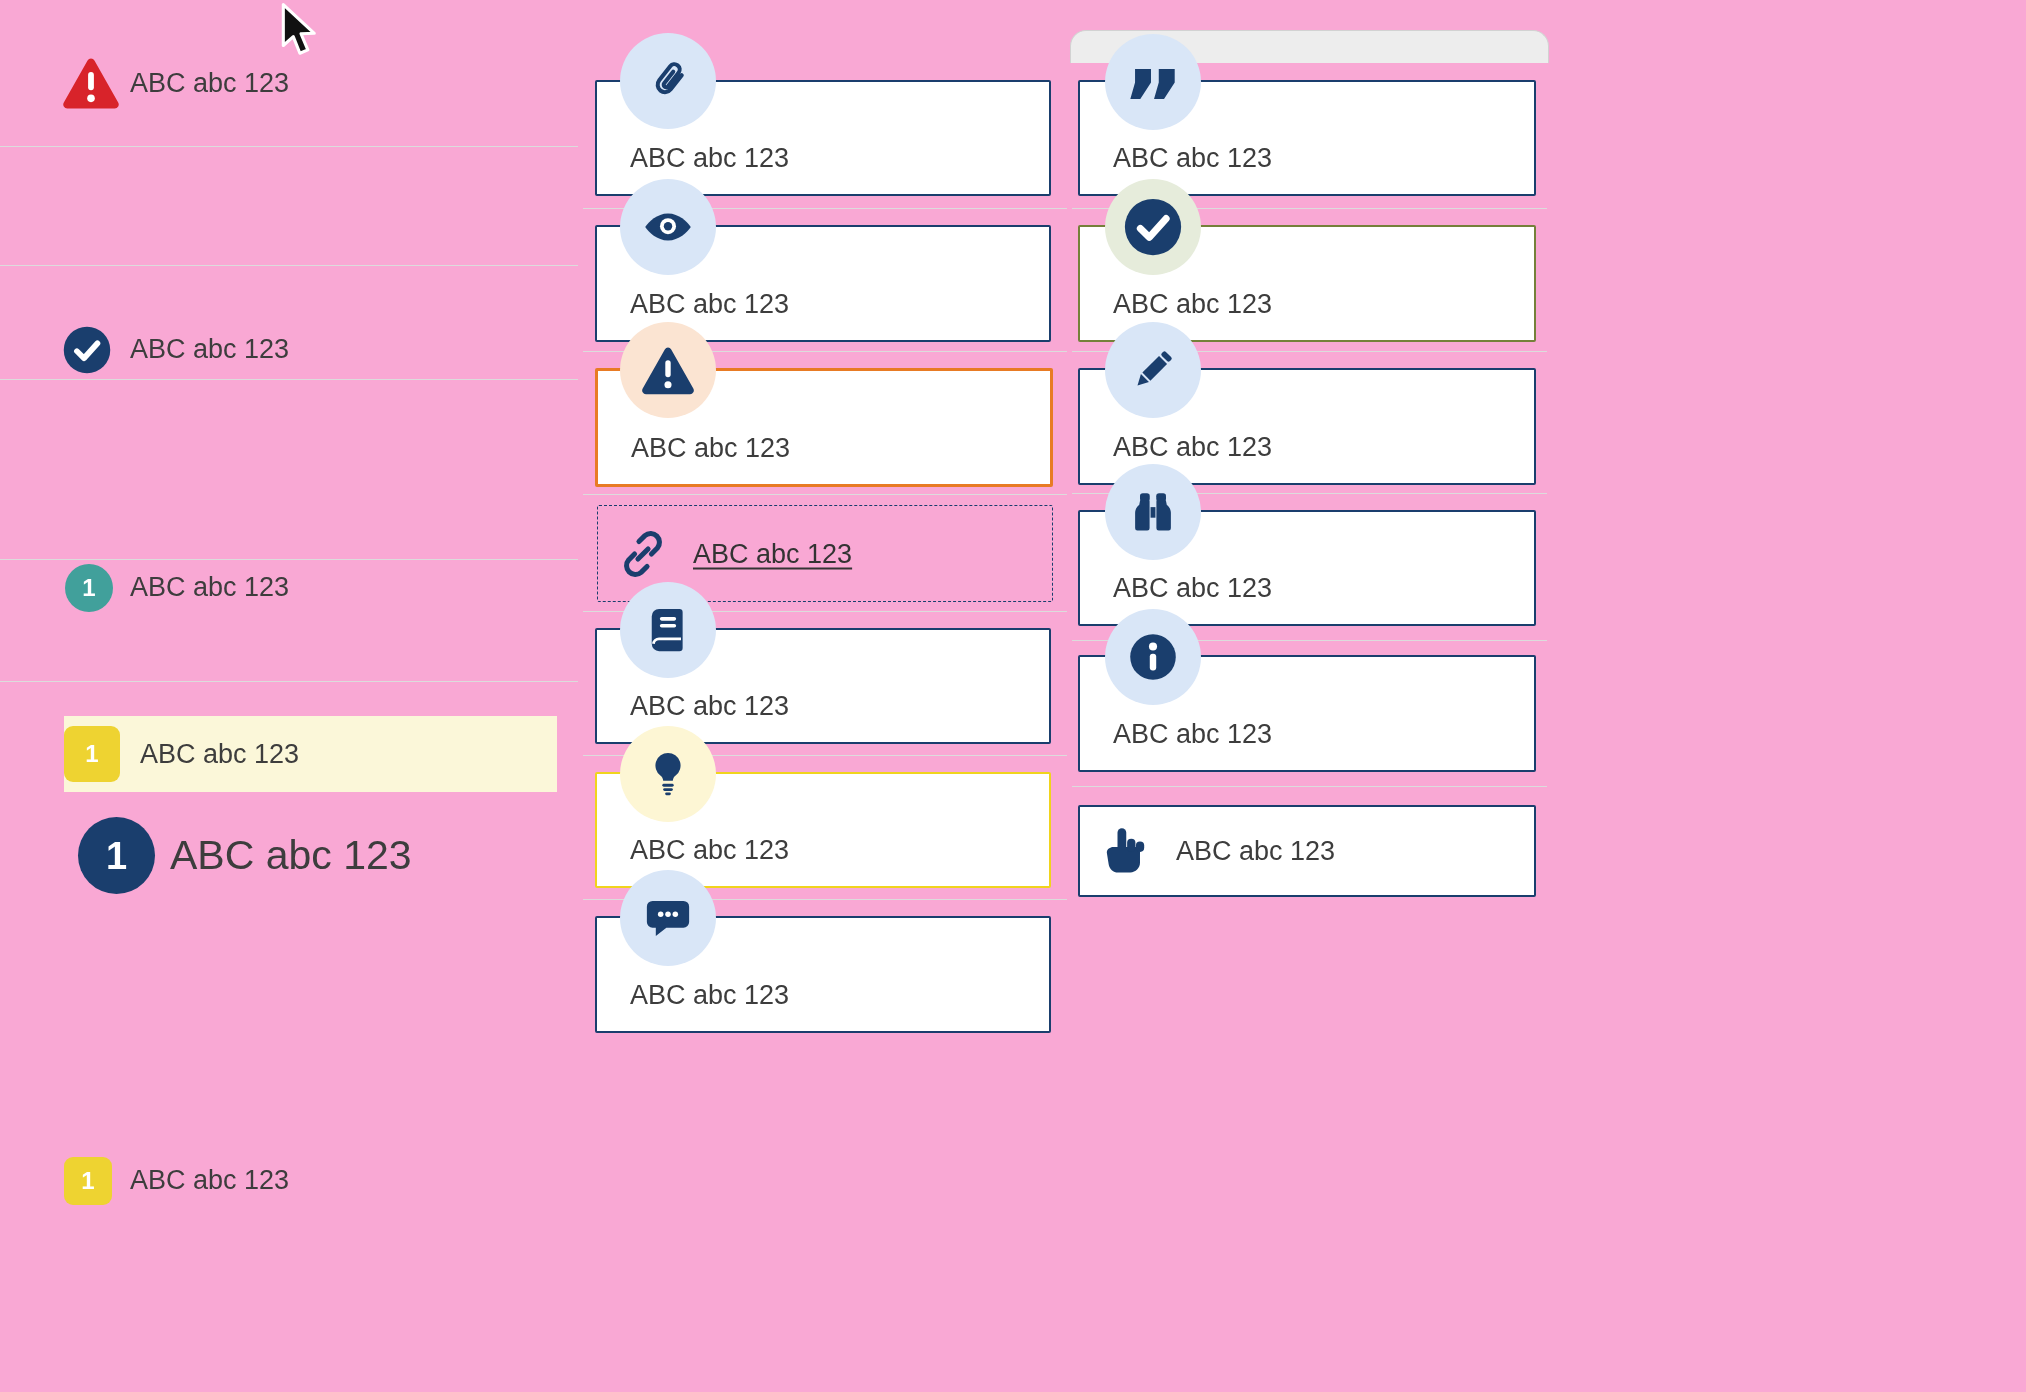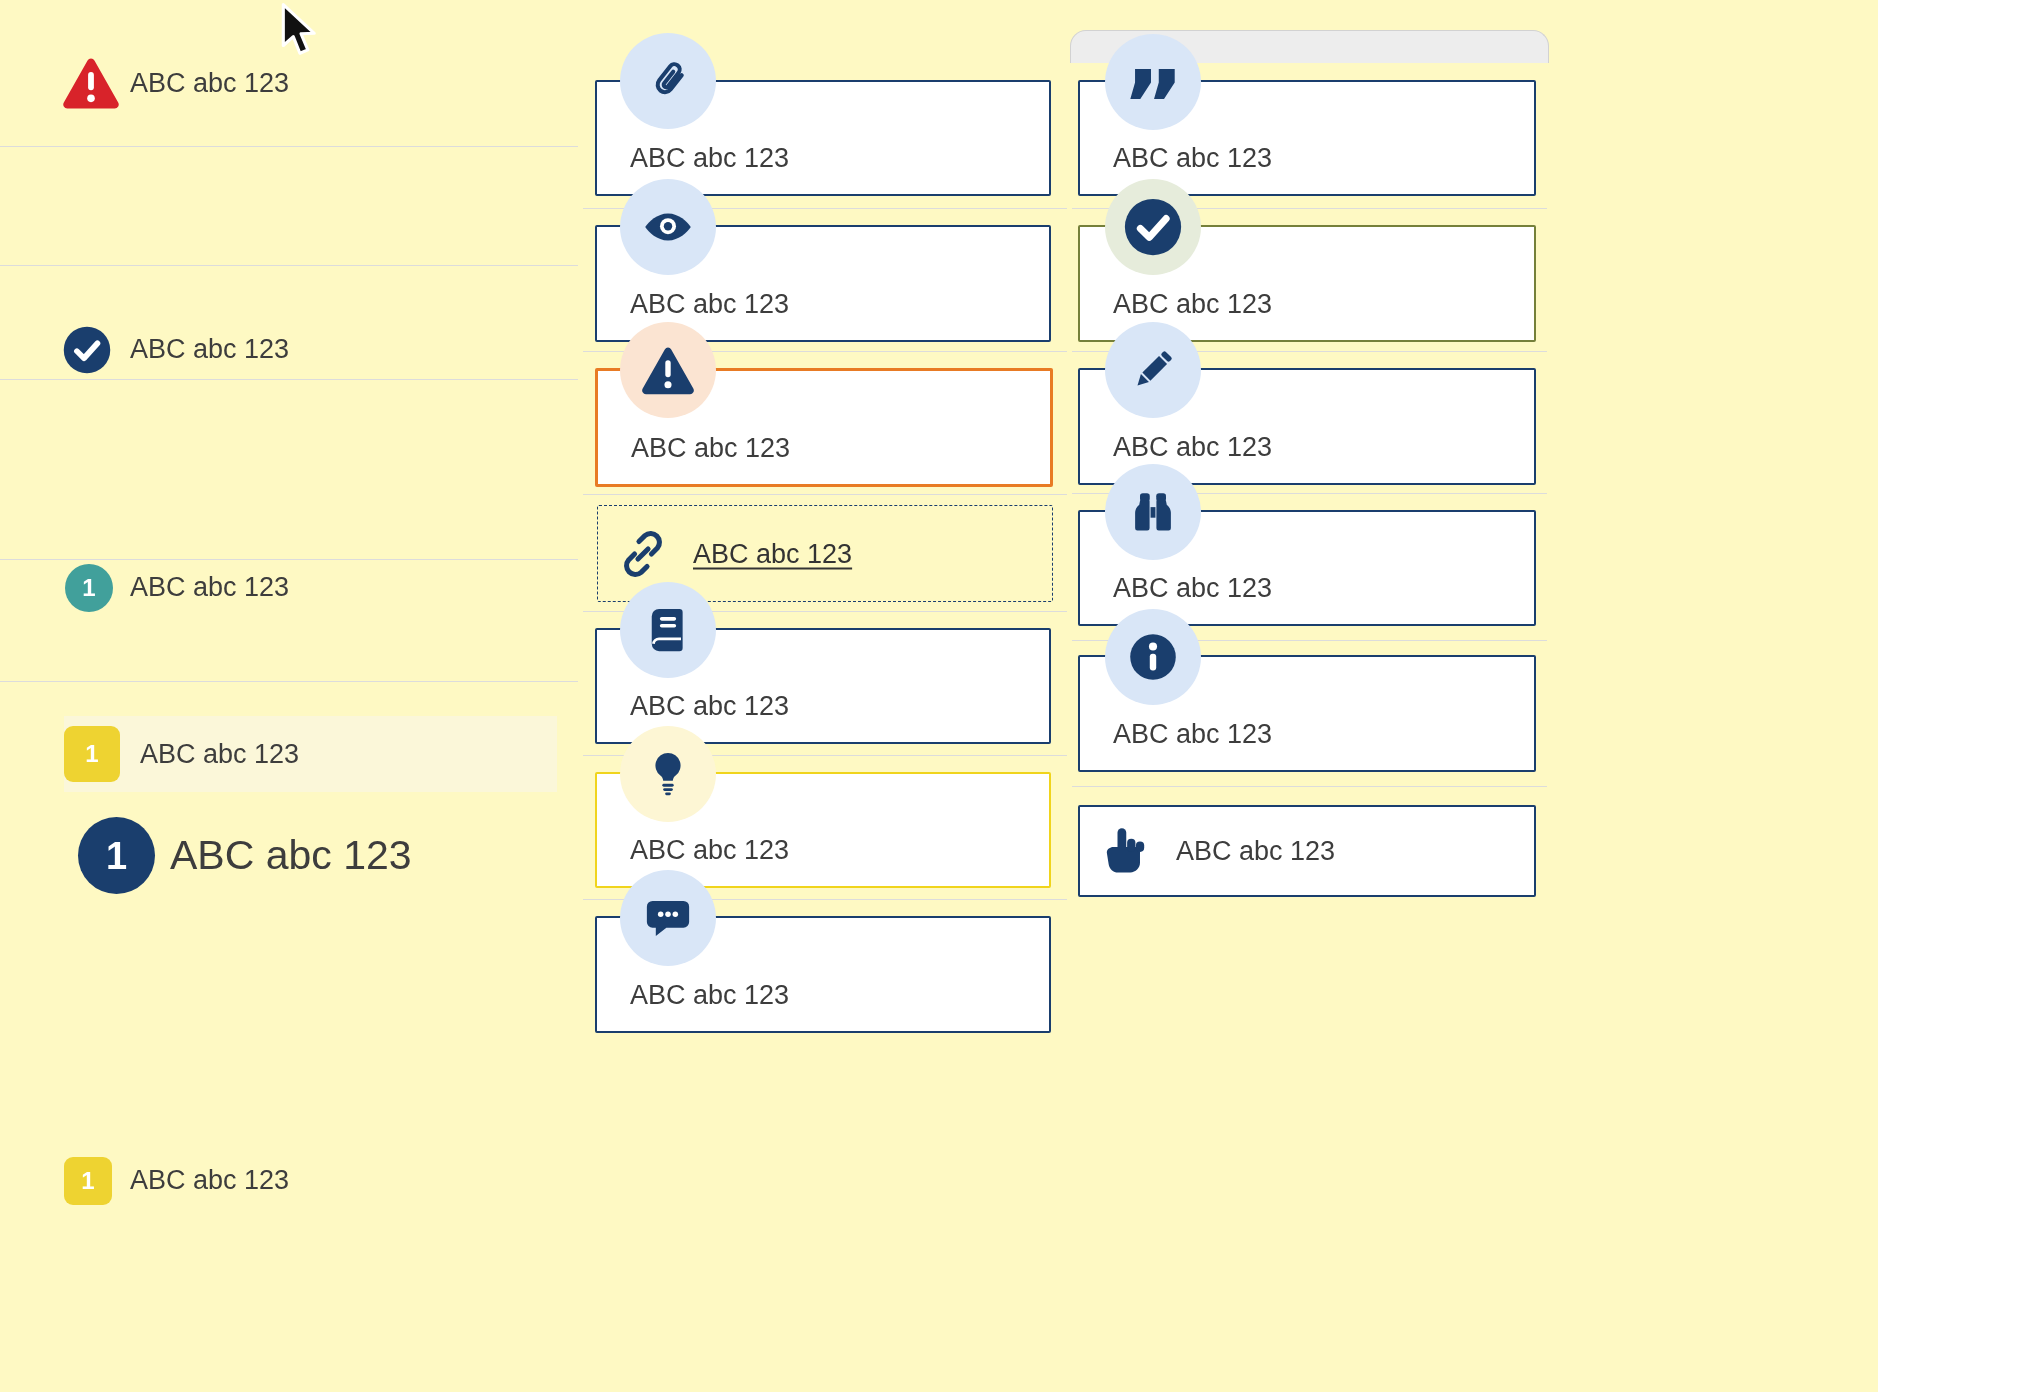--- a/index.html
+++ b/index.html
@@ -13,21 +13,21 @@
     --orange:#e87b24;
     --peach:#fbe4d2;
     --olive:#75803a;
     --sage:#e6ecdb;
     --cream:#fdf6d4;
     --text:#3d3d3d;
     --divider:#dcdcdc;
   }
   html,body{margin:0;padding:0;background:#fff;}
   .canvas{
-    position:relative;width:1878px;height:1392px;background:#fef9c3;
+    position:relative;width:2026px;height:1392px;background:#f9a8d4;
     font-family:"Liberation Sans",sans-serif;overflow:hidden;color:var(--text);text-decoration:underline;
   }
   .abs{position:absolute;}
   .label{font-size:27px;color:var(--text);white-space:nowrap;}
   .big-label{font-size:41px;color:var(--text);white-space:nowrap;}
   .divider{position:absolute;height:1px;background:var(--divider);}
   .circle48{width:48px;height:48px;border-radius:50%;display:flex;align-items:center;justify-content:center;}
   .circle77{width:77px;height:77px;border-radius:50%;background:var(--navy);display:flex;align-items:center;justify-content:center;}
   .square-badge{border-radius:9px;background:var(--yellow-badge);display:flex;align-items:center;justify-content:center;}
   .badge-num{color:#fff;font-weight:700;font-size:24px;line-height:1;}

